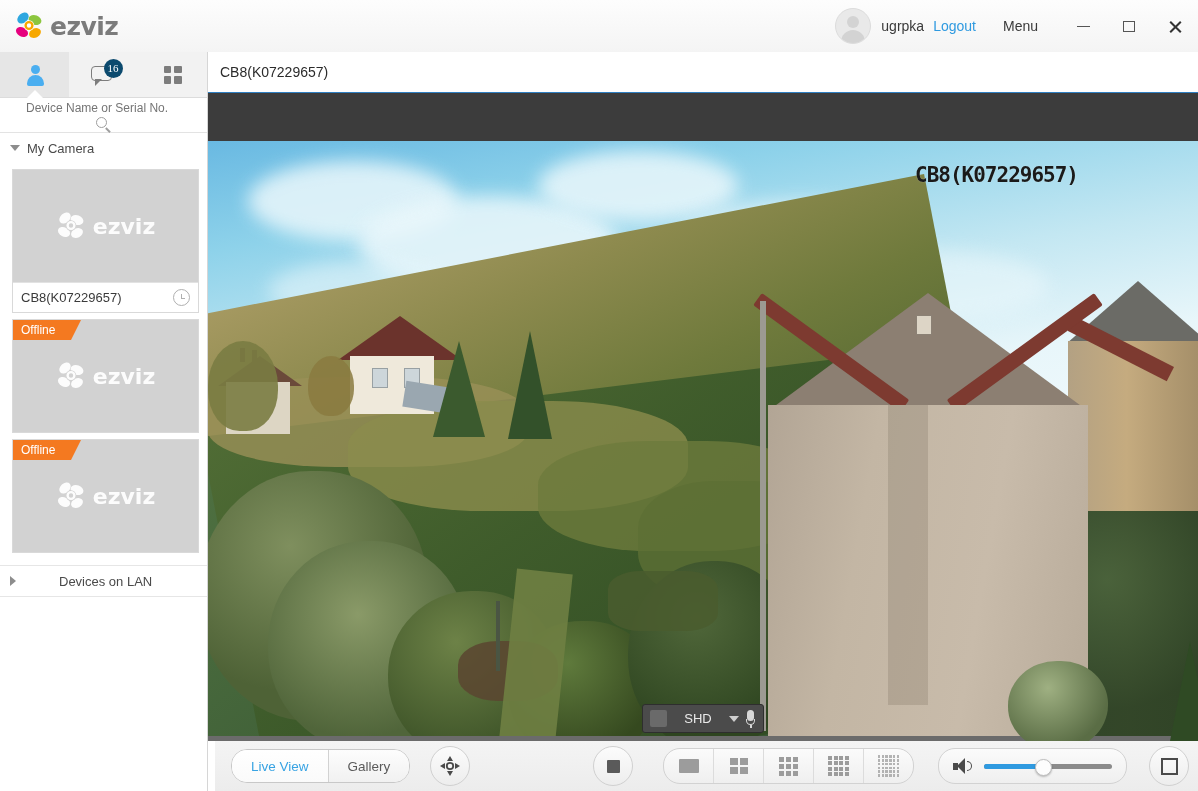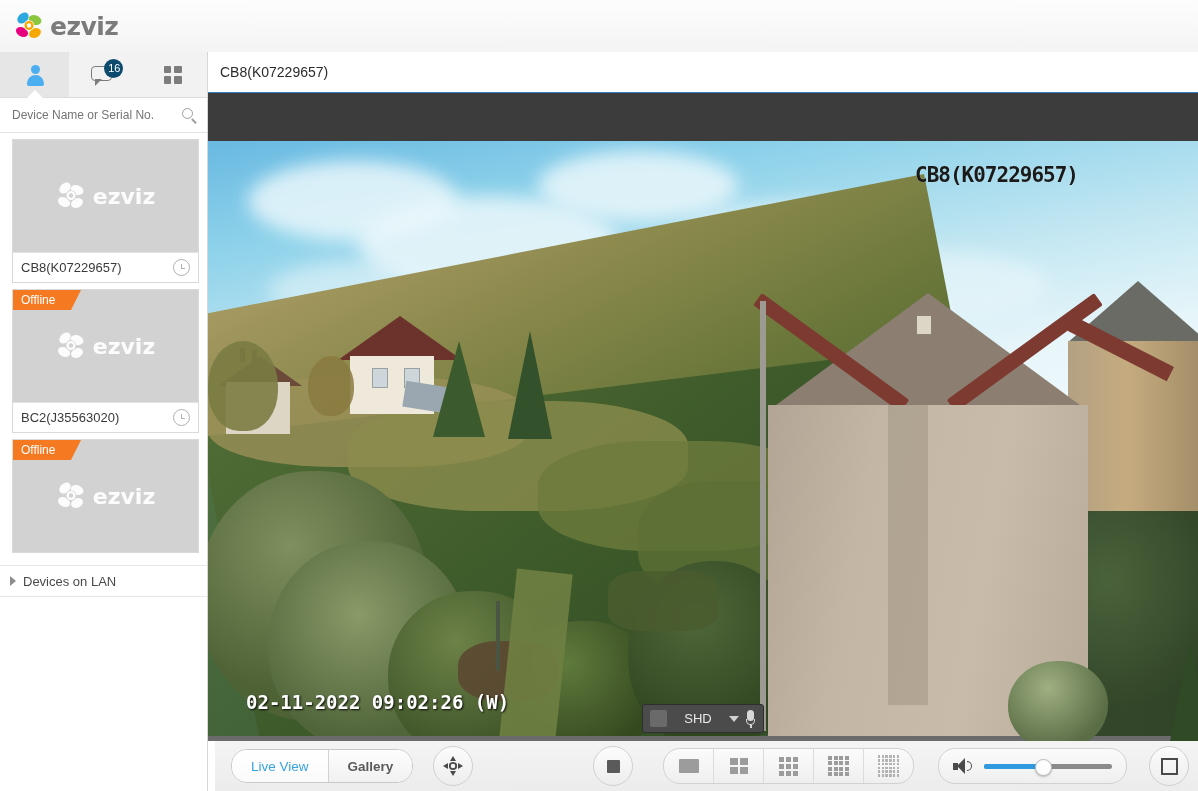--- a/index.html
+++ b/index.html
@@ -70,43 +70,43 @@
   .bubble{
     position:absolute;left:0;top:2px;width:21px;height:15px;border:1.8px solid #7d7d7d;
     border-radius:4px;box-sizing:border-box;background:#f2f2f2;
   }
   .bubble::after{
     content:"";position:absolute;left:3px;bottom:-6px;width:0;height:0;
     border-left:0 solid transparent;border-right:7px solid transparent;border-top:7px solid #7d7d7d;
   }
   .badge{
     position:absolute;right:-6px;top:-5px;min-width:19px;height:19px;border-radius:10px;
-    background:#0c4a6e;color:#fff;font-size:11px;line-height:19px;text-align:right;padding:0 2px;
-    box-sizing:border-box;font-family:Liberation Sans, sans-serif;
+    background:#0c4a6e;color:#fff;font-size:11px;line-height:19px;text-align:center;padding:0 2px;
+    box-sizing:border-box;font-family:Liberation Serif, serif;
   }
   .ico-grid4{width:18px;height:18px;display:grid;grid-template-columns:1fr 1fr;grid-template-rows:1fr 1fr;gap:3px;}
   .ico-grid4 i{background:#7d7d7d;border-radius:1px;display:block;}
   .search-row{
     height:34px;background:#fff;border-bottom:1px solid #e3e3e3;
-    display:flex;align-items:center;padding:0 10px;
+    display:flex;align-items:center;padding:0 10px;flex-direction:column;
   }
   .search-input{
     flex:1;border:none;outline:none;font-size:12px;color:#9a9a9a;background:transparent;
     font-family:"Liberation Sans",sans-serif;
   }
   .search-ico{width:15px;height:15px;position:relative;flex:none;}
   .search-ico::before{content:"";position:absolute;left:0;top:0;width:11px;height:11px;border:1.5px solid #9e9e9e;border-radius:50%;box-sizing:border-box;}
   .search-ico::after{content:"";position:absolute;left:10px;top:10px;width:6px;height:1.5px;background:#9e9e9e;transform:rotate(45deg);transform-origin:left center;}
 
   .dev-scroll{flex:1;overflow:hidden;background:#fff;}
   .group-row{
     height:30px;display:flex;align-items:center;padding-left:10px;
     font-size:13px;color:#4a4a4a;cursor:pointer;
   }
-  .group-row.bordered{border-top:1px solid #e6e6e6;border-bottom:1px solid #e6e6e6;}
+  .group-row.bordered{border-top:1px solid #e6e6e6;border-bottom:1px solid #e6e6e6;gap:36px;}
   .tri{width:0;height:0;margin-right:7px;flex:none;}
   .tri.down{border-left:5px solid transparent;border-right:5px solid transparent;border-top:6px solid #8d8d8d;}
   .tri.right{border-top:5px solid transparent;border-bottom:5px solid transparent;border-left:6px solid #8d8d8d;}
 
   .dev-card{
     margin:6px 10px 0 12px;width:185px;border:1px solid #d9d9d9;background:#fff;
     cursor:pointer;position:relative;
   }
   .dev-thumb{
     height:112px;background:#d2d2d2;position:relative;overflow:hidden;
@@ -259,21 +259,21 @@
   }
   .seg{
     margin-left:16px;height:32px;display:flex;border:1px solid #c8c8c8;border-radius:16px;
     background:#fff;overflow:hidden;
   }
   .seg div{
     padding:0 19px;display:flex;align-items:center;font-size:13.5px;cursor:pointer;color:#5a5a5a;
     background:linear-gradient(#fdfdfd,#f1f1f1);
   }
   .seg div.active{color:#38a3e3;background:linear-gradient(#ffffff,#fafafa);}
-  .seg div+div{border-left:1px solid #d2d2d2;font-weight:bold;}
+  .seg div+div{border-left:1px solid #d2d2d2;}
   .rbtn{
     width:38px;height:38px;border-radius:50%;border:1px solid #d0d0d0;
     background:linear-gradient(#fcfcfc,#ededed);
     display:flex;align-items:center;justify-content:center;cursor:pointer;flex:none;
   }
   .ptz{margin-left:20px;}
   .ptz svg{display:block;}
   .stopbtn{margin-left:auto;}
   .stop-sq{width:13px;height:13px;background:#5a5a5a;border-radius:1px;}
   .layouts{
@@ -322,20 +322,35 @@
           <ellipse cx="21" cy="9" rx="6.6" ry="4.8" fill="#8cc63e" transform="rotate(20 21 9)"></ellipse>
           <ellipse cx="8" cy="21" rx="6.4" ry="4.6" fill="#e6007e" transform="rotate(28 8 21)"></ellipse>
           <ellipse cx="21" cy="22" rx="6.2" ry="4.6" fill="#f7a800" transform="rotate(-26 21 22)"></ellipse>
           <circle cx="15" cy="14.5" r="5.2" fill="#ffffff"></circle>
           <circle cx="15" cy="14.5" r="3.4" fill="none" stroke="#f7a800" stroke-width="2.4"></circle>
         </svg>
       </div>
       <div class="logo-text">ezviz</div>
     </div>
 
+    <div class="tb-right">
+      <div class="avatar"></div>
+      <div class="username">ugrpka</div>
+      <div class="logout">Logout</div>
+      <div class="menu-btn">Menu</div>
+      <div class="wbtn">
+          <span class="glyph-min"></span>
+        </div>
+      <div class="wbtn">
+          <span class="glyph-max"></span>
+        </div>
+      <div class="wbtn close">
+          <span class="glyph-close"></span>
+        </div>
+    </div>
   </div>
 
   <div class="sidebar">
 
     <div class="side-tabs">
       <div class="side-tab active">
         <span class="ico-person"></span>
       </div>
       <div class="side-tab">
         <span class="ico-chat">
@@ -353,20 +368,24 @@
       </div>
     </div>
 
     <div class="search-row">
       <input class="search-input" type="text" placeholder="Device Name or Serial No." style="">
       <span class="search-ico"></span>
     </div>
 
     <div class="dev-scroll">
 
+      <div class="group-row">
+        <span class="tri down"></span>
+        <span>My Camera</span>
+      </div>
 
       <div class="dev-card">
         <div class="dev-thumb">
           <div class="wm">
             <div class="logo-mark">
               <svg width="34" height="30" viewBox="0 0 34 30">
                 <ellipse cx="9" cy="7" rx="6.4" ry="4.6" fill="#ffffff" transform="rotate(-42 9 7)"></ellipse>
                 <ellipse cx="21" cy="9" rx="6.6" ry="4.8" fill="#ffffff" transform="rotate(20 21 9)"></ellipse>
                 <ellipse cx="8" cy="21" rx="6.4" ry="4.6" fill="#ffffff" transform="rotate(28 8 21)"></ellipse>
                 <ellipse cx="21" cy="22" rx="6.2" ry="4.6" fill="#ffffff" transform="rotate(-26 21 22)"></ellipse>
@@ -393,24 +412,20 @@
                 <ellipse cx="21" cy="9" rx="6.6" ry="4.8" fill="#ffffff" transform="rotate(20 21 9)"></ellipse>
                 <ellipse cx="8" cy="21" rx="6.4" ry="4.6" fill="#ffffff" transform="rotate(28 8 21)"></ellipse>
                 <ellipse cx="21" cy="22" rx="6.2" ry="4.6" fill="#ffffff" transform="rotate(-26 21 22)"></ellipse>
                 <circle cx="15" cy="14.5" r="5.2" fill="#d2d2d2"></circle>
                 <circle cx="15" cy="14.5" r="3.4" fill="none" stroke="#ffffff" stroke-width="2.4"></circle>
               </svg>
             </div>
             <div class="wm-text">ezviz</div>
           </div>
         </div>
-        <div class="dev-label">
-          <span class="dev-name">BC2(J35563020)</span>
-          <span class="ico-clock"></span>
-        </div>
       </div>
 
       <div class="dev-card">
         <div class="dev-thumb">
           <div class="offline-ribbon">Offline</div>
           <div class="wm">
             <div class="logo-mark">
               <svg width="34" height="30" viewBox="0 0 34 30">
                 <ellipse cx="9" cy="7" rx="6.4" ry="4.6" fill="#ffffff" transform="rotate(-42 9 7)"></ellipse>
                 <ellipse cx="21" cy="9" rx="6.6" ry="4.8" fill="#ffffff" transform="rotate(20 21 9)"></ellipse>
@@ -523,21 +538,20 @@
           <div class="rh-roof1"></div>
           <div class="rh-wall"></div>
           <div class="rh-redroof"></div>
           <div class="ivy"></div>
         </div>
 
         <div class="bush" style="left:800px;top:520px;width:100px;height:90px;background:radial-gradient(circle at 40% 30%,#9fb082,#5a6d45 70%);z-index:6;"></div>
         <div class="conifer" style="left:960px;top:500px;border-left:22px solid transparent;border-right:22px solid transparent;border-bottom:110px solid #2f4a24;z-index:6;"></div>
 
         <div class="cam-osd">CB8(K07229657)</div>
-        <div class="time-osd">02-11-2022 09:02:26  (W)</div>
       </div>
 
       <div class="osd-bar">
         <span class="osd-stop"></span>
         <span class="osd-q">SHD</span>
         <span class="osd-chev"></span>
         <span class="osd-mic">
             <i></i>
           </span>
       </div>

